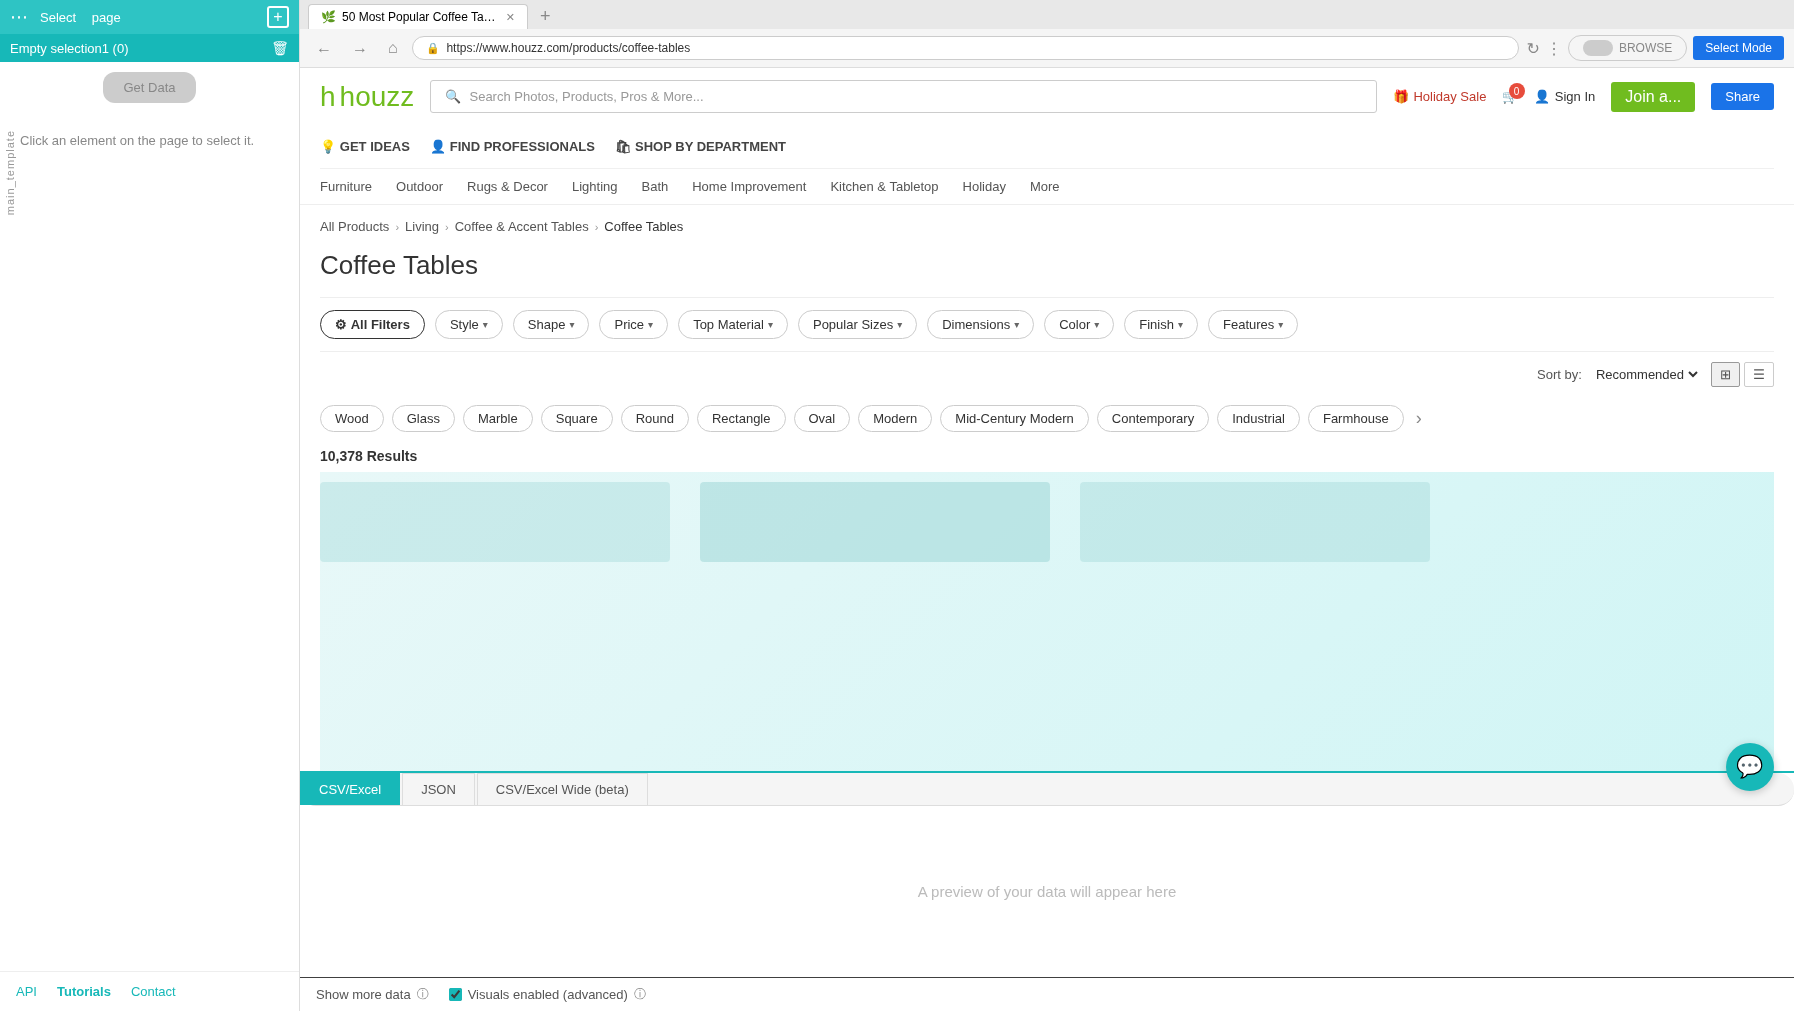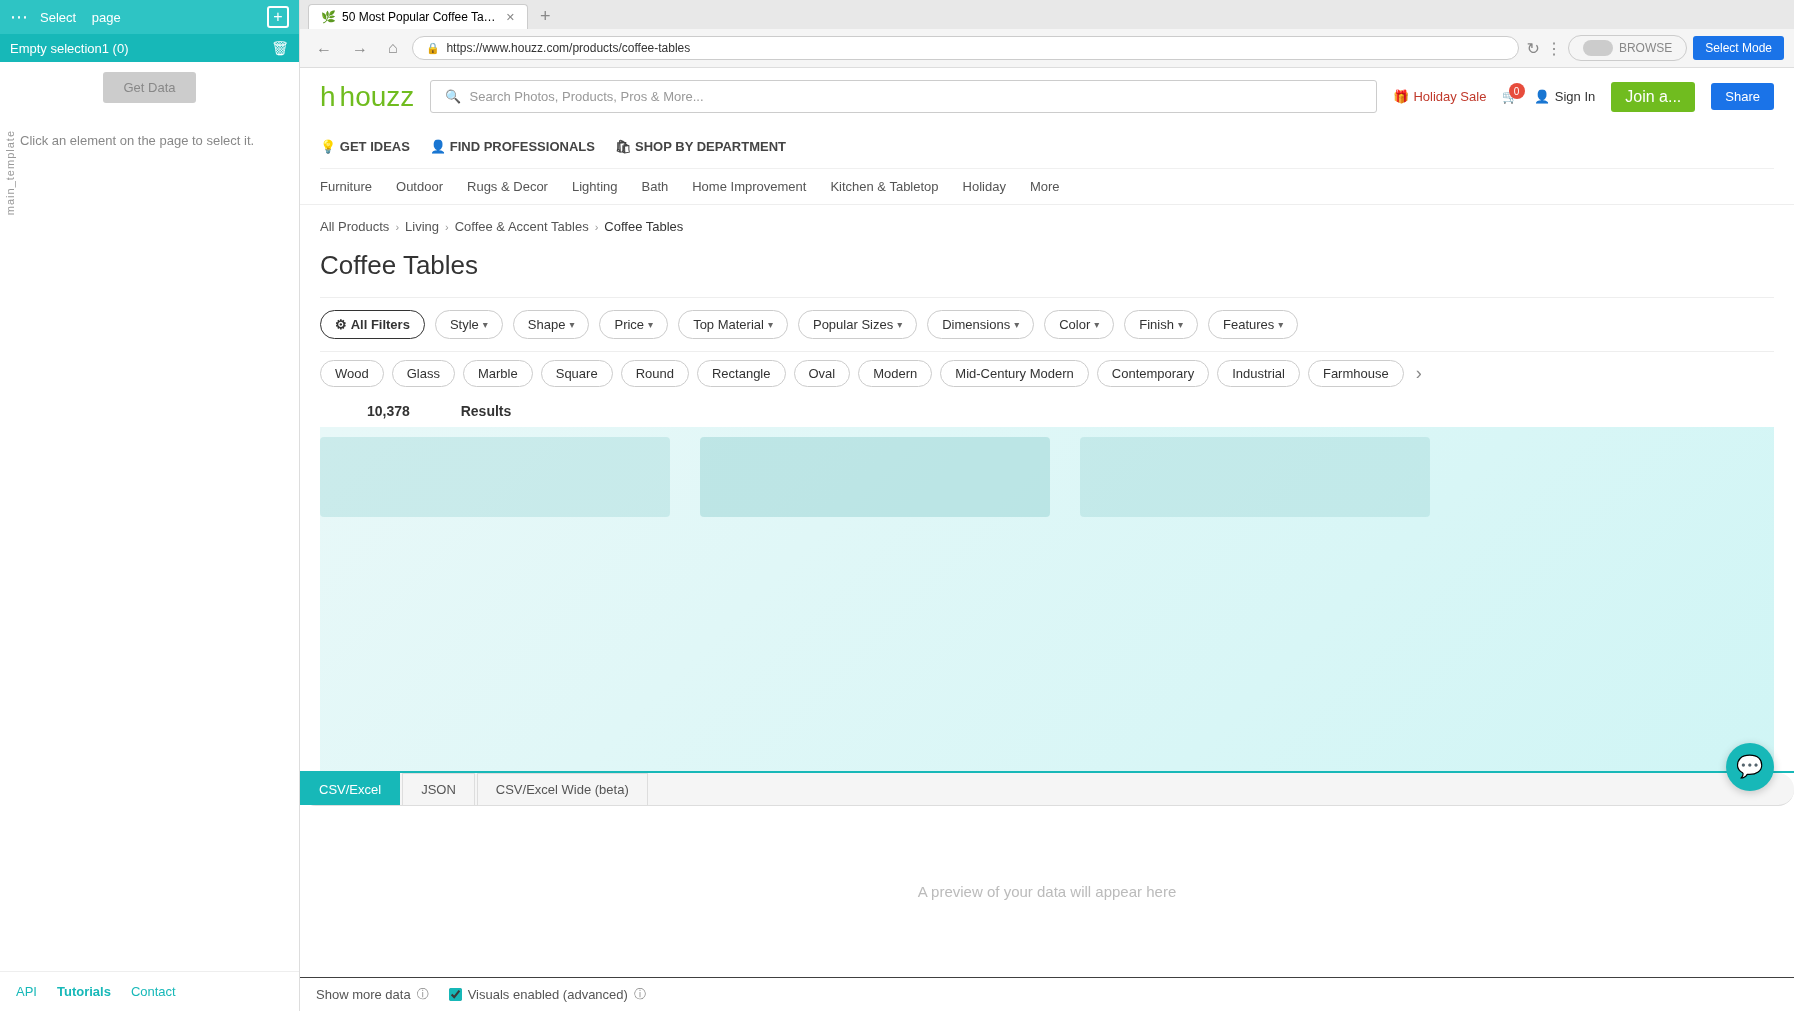--- a/index.html
+++ b/index.html
@@ -41,21 +41,21 @@
     .selection-row .sel-text { flex: 1; }
     .selection-row .trash-icon { cursor: pointer; font-size: 14px; }
     .get-data-btn {
       background: #ccc;
       color: #888;
       border: none;
       padding: 8px 20px;
       margin: 10px auto;
       display: block;
       font-size: 13px;
-      border-radius: 3px;
+      border-radius: 12px;
       cursor: not-allowed;
     }
     .click-hint {
       padding: 20px;
       color: #888;
       font-size: 13px;
     }
     .left-side-label {
       writing-mode: vertical-rl;
       transform: rotate(180deg);
@@ -298,21 +298,21 @@
       padding: 5px 14px;
       font-size: 13px;
       cursor: pointer;
       white-space: nowrap;
       color: #333;
       background: #fff;
     }
     .tags-next { background: none; border: none; font-size: 18px; color: #888; cursor: pointer; padding: 0 4px; }
 
     .results-count { font-size: 14px; color: #333; padding: 8px 0; }
-    .results-count span { font-weight: bold; margin-left: 47px; }
+    .results-count span { font-weight: bold; }
 
     
     .bottom-panel {
       background: #fff;
       border-top: 2px solid #17b8b8;
       display: flex;
       flex-direction: column;
       height: 240px;
       min-height: 240px;
     }
@@ -554,20 +554,30 @@
         <button class="filter-btn">
           <span>Finish</span>
           <span class="caret">▾</span>
         </button>
         <button class="filter-btn">
           <span>Features</span>
           <span class="caret">▾</span>
         </button>
       </div>
 
+      <div class="sort-row">
+        <span>Sort by:</span>
+        <select class="sort-select">
+          <option>Recommended</option>
+        </select>
+        <div class="view-toggle">
+          <button class="view-btn active">⊞</button>
+          <button class="view-btn">☰</button>
+        </div>
+      </div>
 
       <div class="tags-row">
         <span class="tag-item">Wood</span>
         <span class="tag-item">Glass</span>
         <span class="tag-item">Marble</span>
         <span class="tag-item">Square</span>
         <span class="tag-item">Round</span>
         <span class="tag-item">Rectangle</span>
         <span class="tag-item">Oval</span>
         <span class="tag-item">Modern</span>

